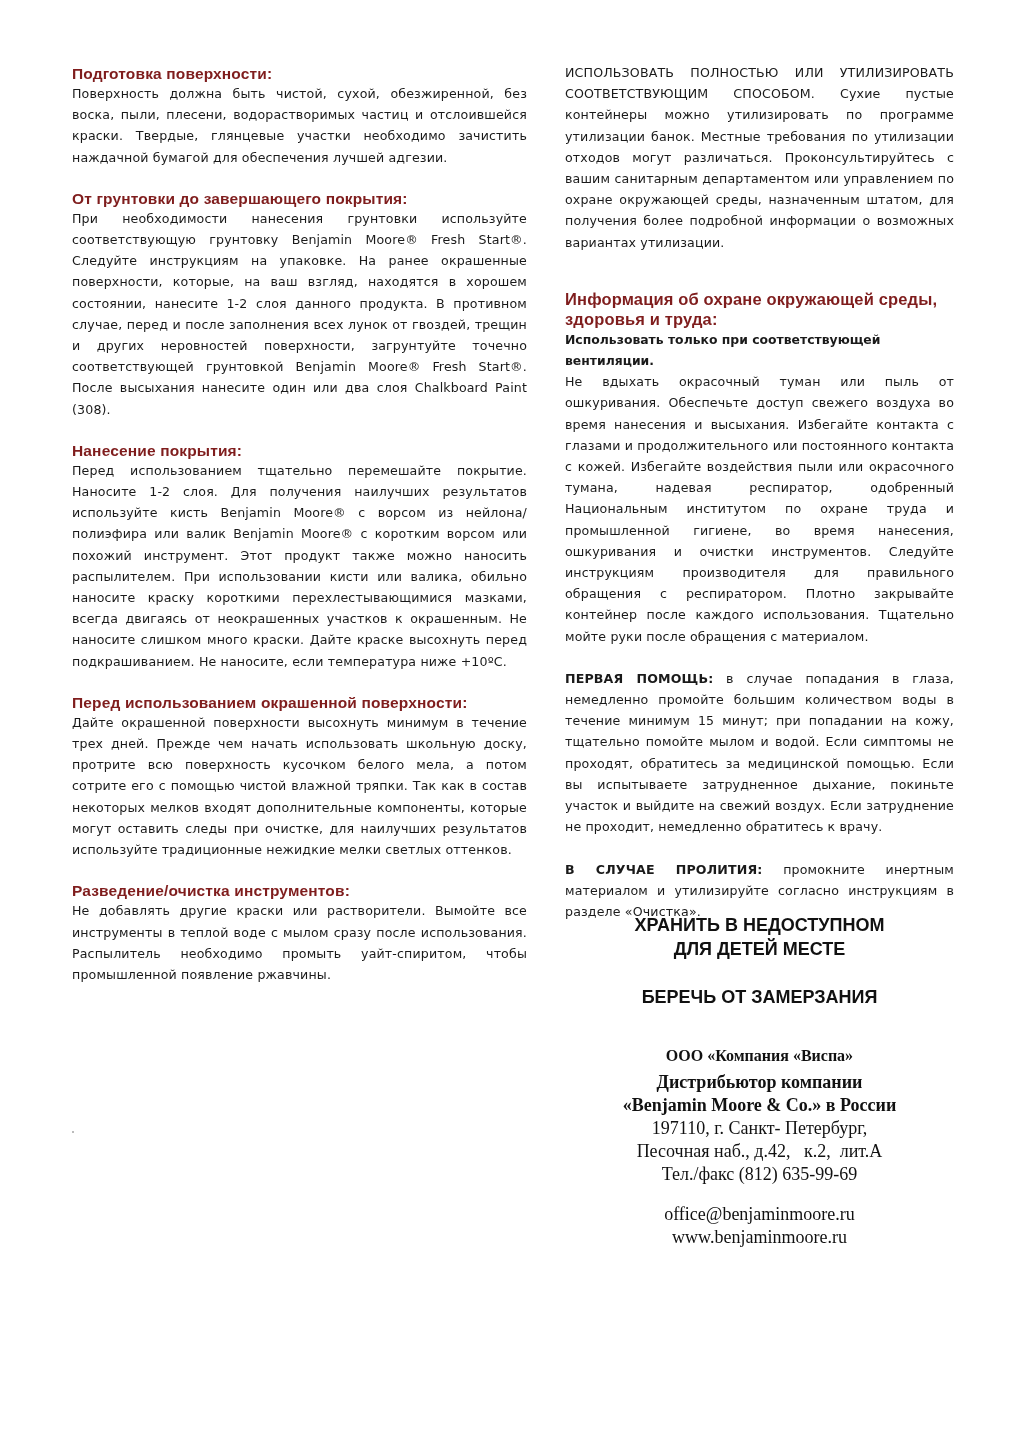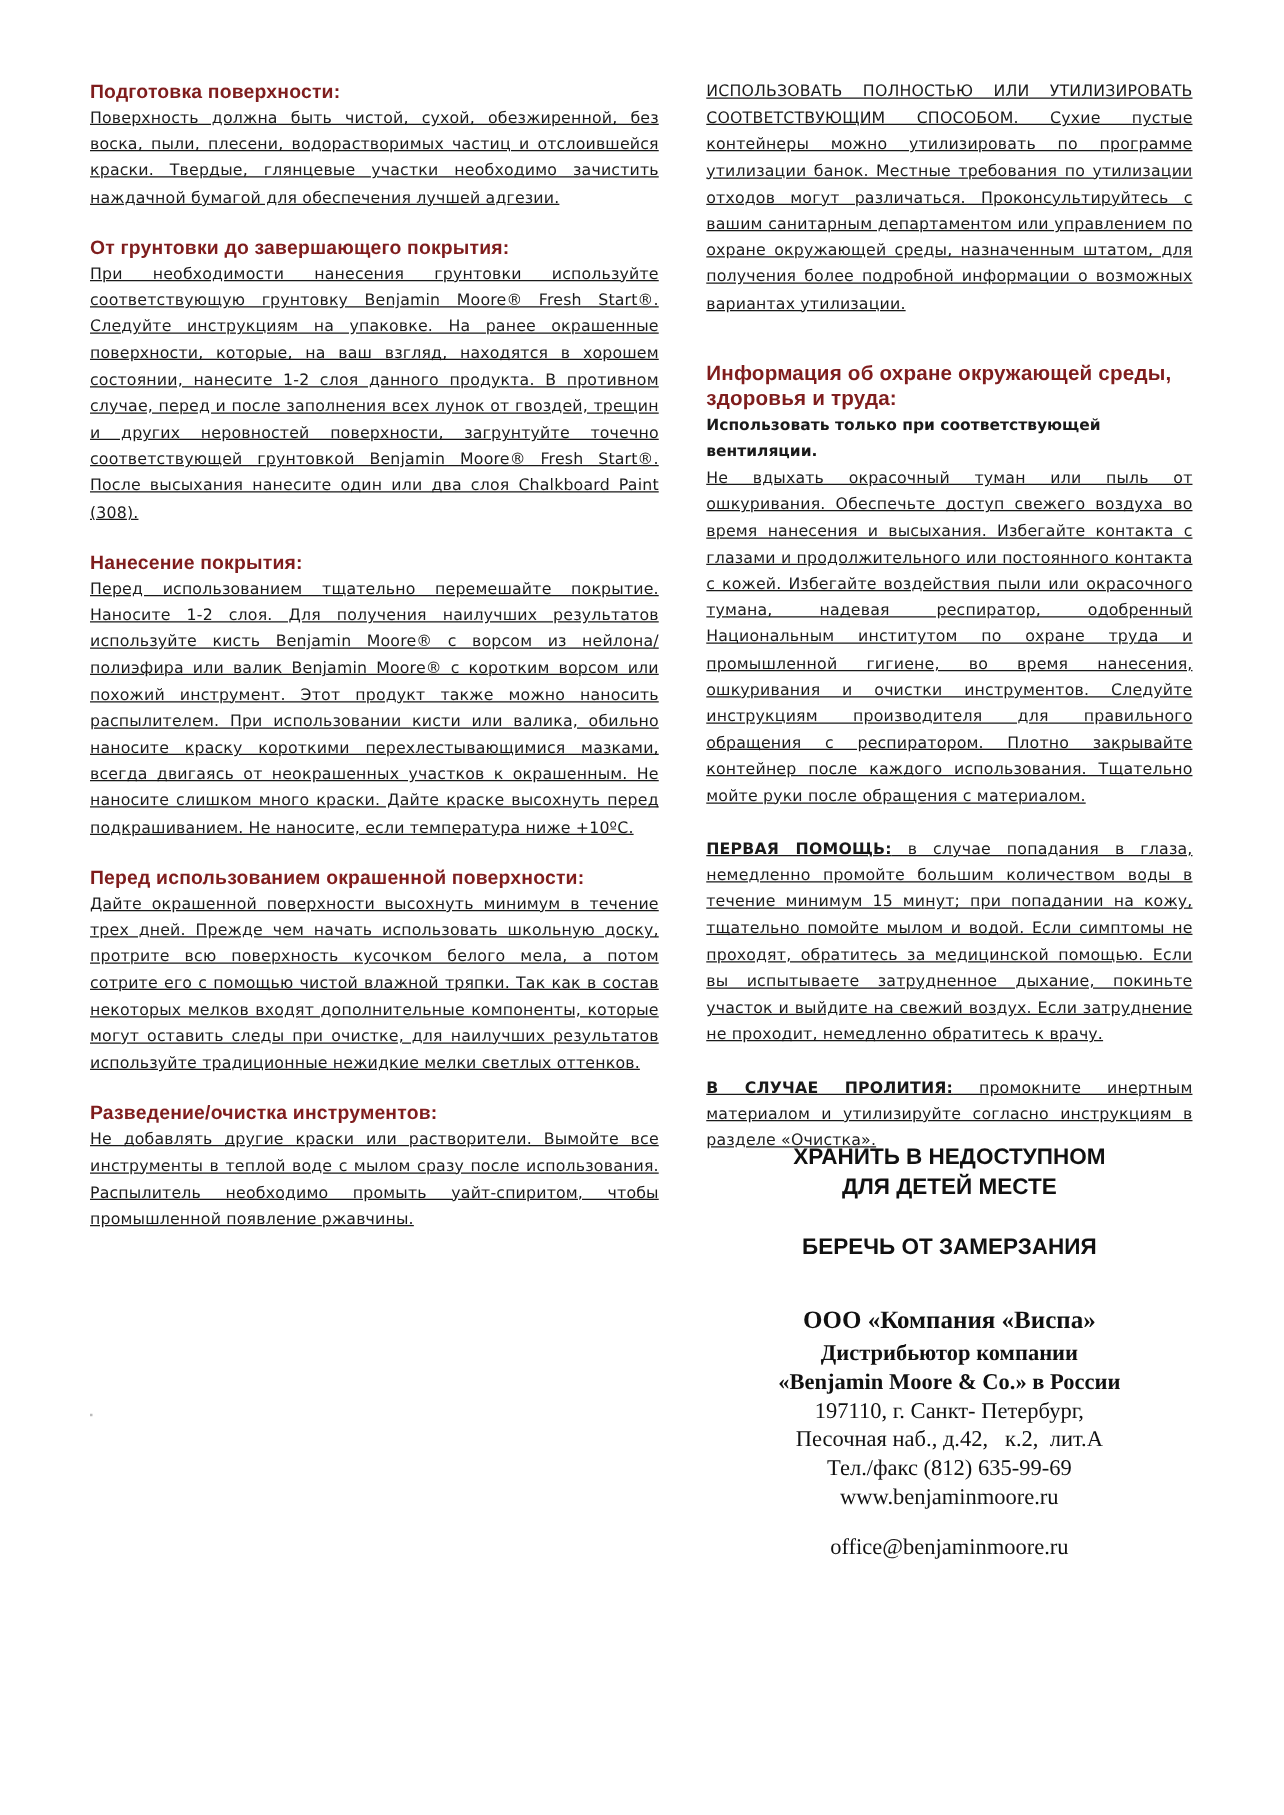--- a/index.html
+++ b/index.html
@@ -2,27 +2,27 @@
 <html><head>
 <meta charset="utf-8">
 <style>
   html, body { margin: 0; padding: 0; background: #ffffff; }
   body { width: 1027px; height: 1452px; position: relative; overflow: hidden; color: #1a1a1a; }
   .col { position: absolute; font-family: "DejaVu Sans", sans-serif; font-size: 12.6px; line-height: 21.2px; letter-spacing: 0.15px; }
   .col-left { left: 72px; top: 64px; width: 455px; }
   .col-right { left: 565px; top: 62px; width: 389px; }
   .sec { margin-bottom: 21px; }
   .h { font-family: "Liberation Sans", sans-serif; font-weight: bold; font-size: 15.5px; line-height: 19px; color: #7f1d1d; margin: 0; }
-  .p { text-align: justify; text-align-last: left; margin: 0; text-decoration: underline; }
+  .p { text-align: justify; text-align-last: left; margin: 0; }
   .sub { font-weight: bold; font-size: 12.4px; letter-spacing: 0; }
   .lead { font-weight: bold; }
   .h2 { font-size: 16.5px; line-height: 20px; }
   .notice { position: absolute; left: 565px; width: 389px; text-align: center; font-family: "Liberation Sans", sans-serif; font-weight: bold; font-size: 18px; line-height: 24px; color: #111; }
   .company { position: absolute; left: 565px; width: 389px; text-align: center; font-family: "Liberation Serif", serif; color: #111; }
-  .company .big { font-weight: bold; font-size: 20px; line-height: 30px; }
+  .company .big { font-weight: bold; font-size: 16px; line-height: 30px; }
   .company .mid { font-weight: bold; font-size: 18px; line-height: 23px; }
   .company .reg { font-size: 18px; line-height: 23px; }
   .speck { position: absolute; left: 72px; top: 1131px; width: 2px; height: 2px; background: #bbb; }
 </style>
 </head>
 <body>
 
 <div class="col col-left">
   <div class="sec">
     <h3 class="h">Подготовка поверхности:</h3>
@@ -69,17 +69,17 @@
 </div>
 <div class="notice" style="top:985px">БЕРЕЧЬ ОТ ЗАМЕРЗАНИЯ</div>
 
 <div class="company" style="top:1041px">
   <div class="big">ООО «Компания «Виспа»</div>
   <div class="mid">Дистрибьютор компании</div>
   <div class="mid">«Benjamin Moore &amp; Co.» в России</div>
   <div class="reg">197110, г. Санкт- Петербург,</div>
   <div class="reg" style="white-space:pre">Песочная наб., д.42,   к.2,  лит.А</div>
   <div class="reg">Тел./факс (812) 635-99-69</div>
+  <div class="reg" style="margin-top:17px">office@benjaminmoore.ru</div>
   <div class="reg">www.benjaminmoore.ru</div>
-  <div class="reg" style="margin-top:17px">office@benjaminmoore.ru</div>
 </div>
 
 <div class="speck"></div>
 
 </body></html>

